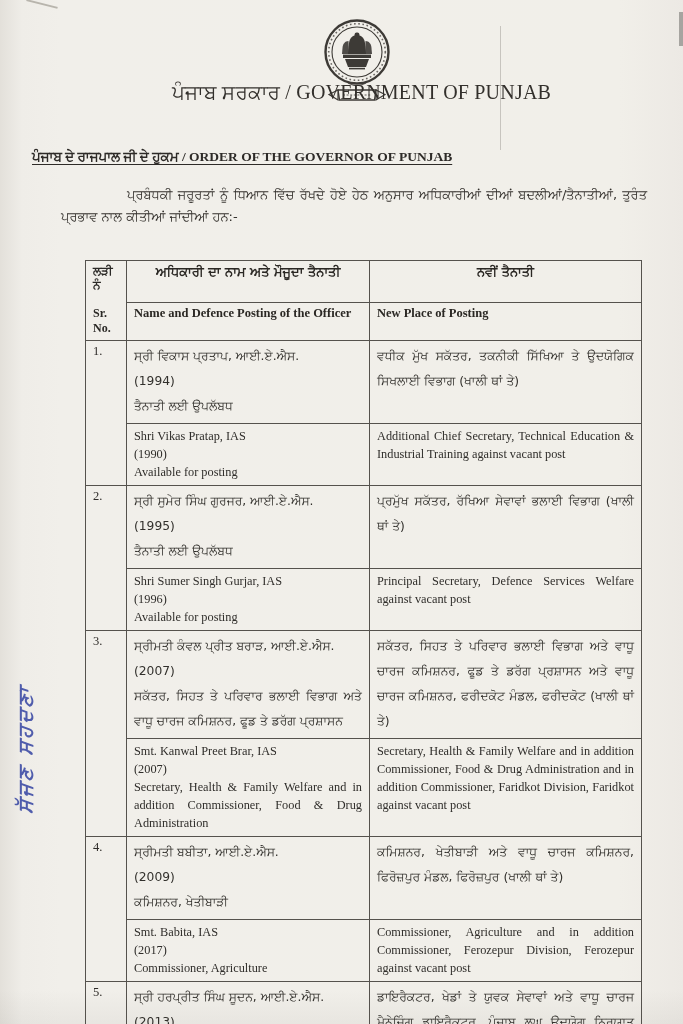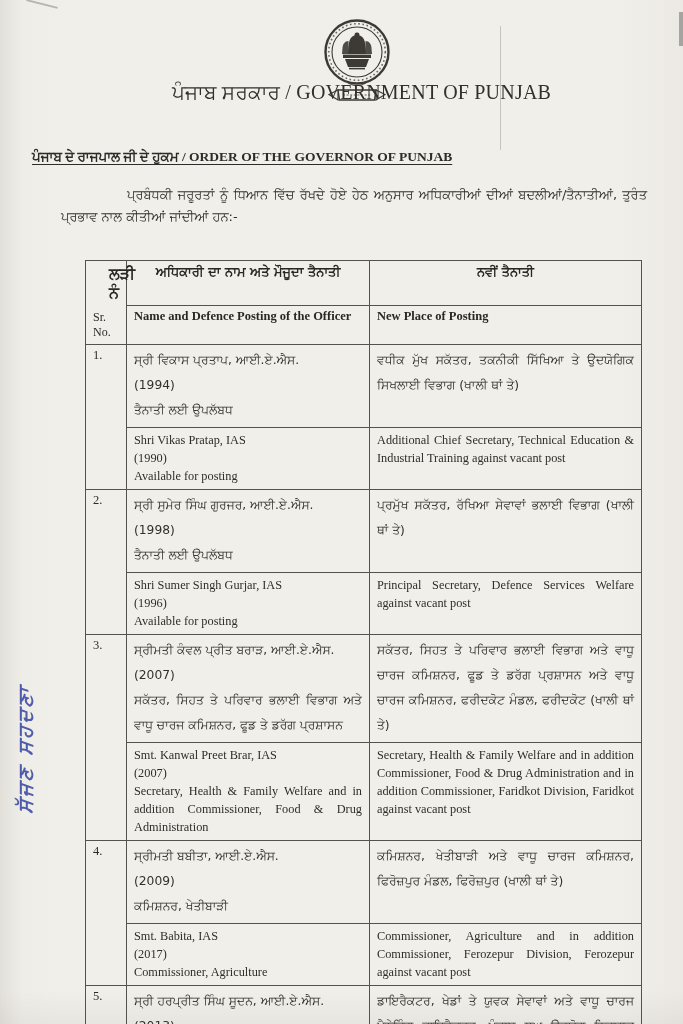--- a/index.html
+++ b/index.html
@@ -30,22 +30,22 @@
   
   table.order{position:absolute;left:85px;top:260px;width:556px;border-collapse:collapse;table-layout:fixed;}
   table.order td{border:1px solid #55524d;vertical-align:top;padding:3px 7px 4px 7px;box-sizing:border-box;}
   col.c-sr{width:41px;} col.c-name{width:243px;} col.c-post{width:272px;}
   td.sr{font-family:"Liberation Serif",serif;font-size:12.5px;padding-left:9px;color:#2e2b28;}
   td.pa{font-size:12.3px;line-height:25px;white-space:pre-line;color:#32302c;text-align:justify;}
   td.en{font-family:"Liberation Serif",serif;font-size:12.3px;line-height:18px;white-space:pre-line;text-align:justify;color:#2f2d2a;}
   td.hdr-pa{font-size:13px;font-weight:bold;color:#2b2824;text-align:center;}
   td.hdr-en{font-family:"Liberation Serif",serif;font-size:12.5px;font-weight:bold;color:#2b2824;}
   td.hdr-sr{padding-top:2px;}
-  td.hdr-sr .p1{display:block;font-size:16px;font-weight:bold;margin-left:16px;}
-  td.hdr-sr .p2{display:block;font-family:"Liberation Serif",serif;font-size:12px;font-weight:normal;margin-top:8px;}
+  td.hdr-sr .p1{display:block;font-size:12px;font-weight:bold;}
+  td.hdr-sr .p2{display:block;font-family:"Liberation Serif",serif;font-size:12px;font-weight:bold;margin-top:14px;}
   tr.h-hpa td{height:26px;} tr.h-hen td{height:20px;}
   tr.h-r1pa td{height:60px;} tr.h-r1en td{height:50px;}
   tr.h-r2pa td{height:58px;} tr.h-r2en td{height:52px;}
   tr.h-r3pa td{height:80px;} tr.h-r3en td{height:84px;}
   tr.h-r4pa td{height:62px;} tr.h-r4en td{height:52px;}
   tr.h-r5pa td{height:96px;} tr.h-r5en td{height:96px;}
   
   .handnote{
     position:absolute;left:-94px;top:732px;width:250px;height:36px;
     transform:rotate(-90deg) skewX(-6deg);transform-origin:center;
@@ -137,21 +137,21 @@
       <tr class="h-r1en">
         <td class="en">Shri Vikas Pratap, IAS
 (1990)
 Available for posting</td>
         <td class="en">Additional Chief Secretary, Technical Education &amp; Industrial Training against vacant post</td>
       </tr>
 
       <tr class="h-r2pa">
         <td class="sr" rowspan="2">2.</td>
         <td class="pa">ਸ੍ਰੀ ਸੁਮੇਰ ਸਿੰਘ ਗੁਰਜਰ, ਆਈ.ਏ.ਐਸ.
-(1998)
+(1995)
 ਤੈਨਾਤੀ ਲਈ ਉਪਲੱਬਧ</td>
         <td class="pa">ਪ੍ਰਮੁੱਖ ਸਕੱਤਰ, ਰੱਖਿਆ ਸੇਵਾਵਾਂ ਭਲਾਈ ਵਿਭਾਗ (ਖਾਲੀ ਥਾਂ ਤੇ)</td>
       </tr>
       <tr class="h-r2en">
         <td class="en">Shri Sumer Singh Gurjar, IAS
 (1996)
 Available for posting</td>
         <td class="en">Principal Secretary, Defence Services Welfare against vacant post</td>
       </tr>
 

